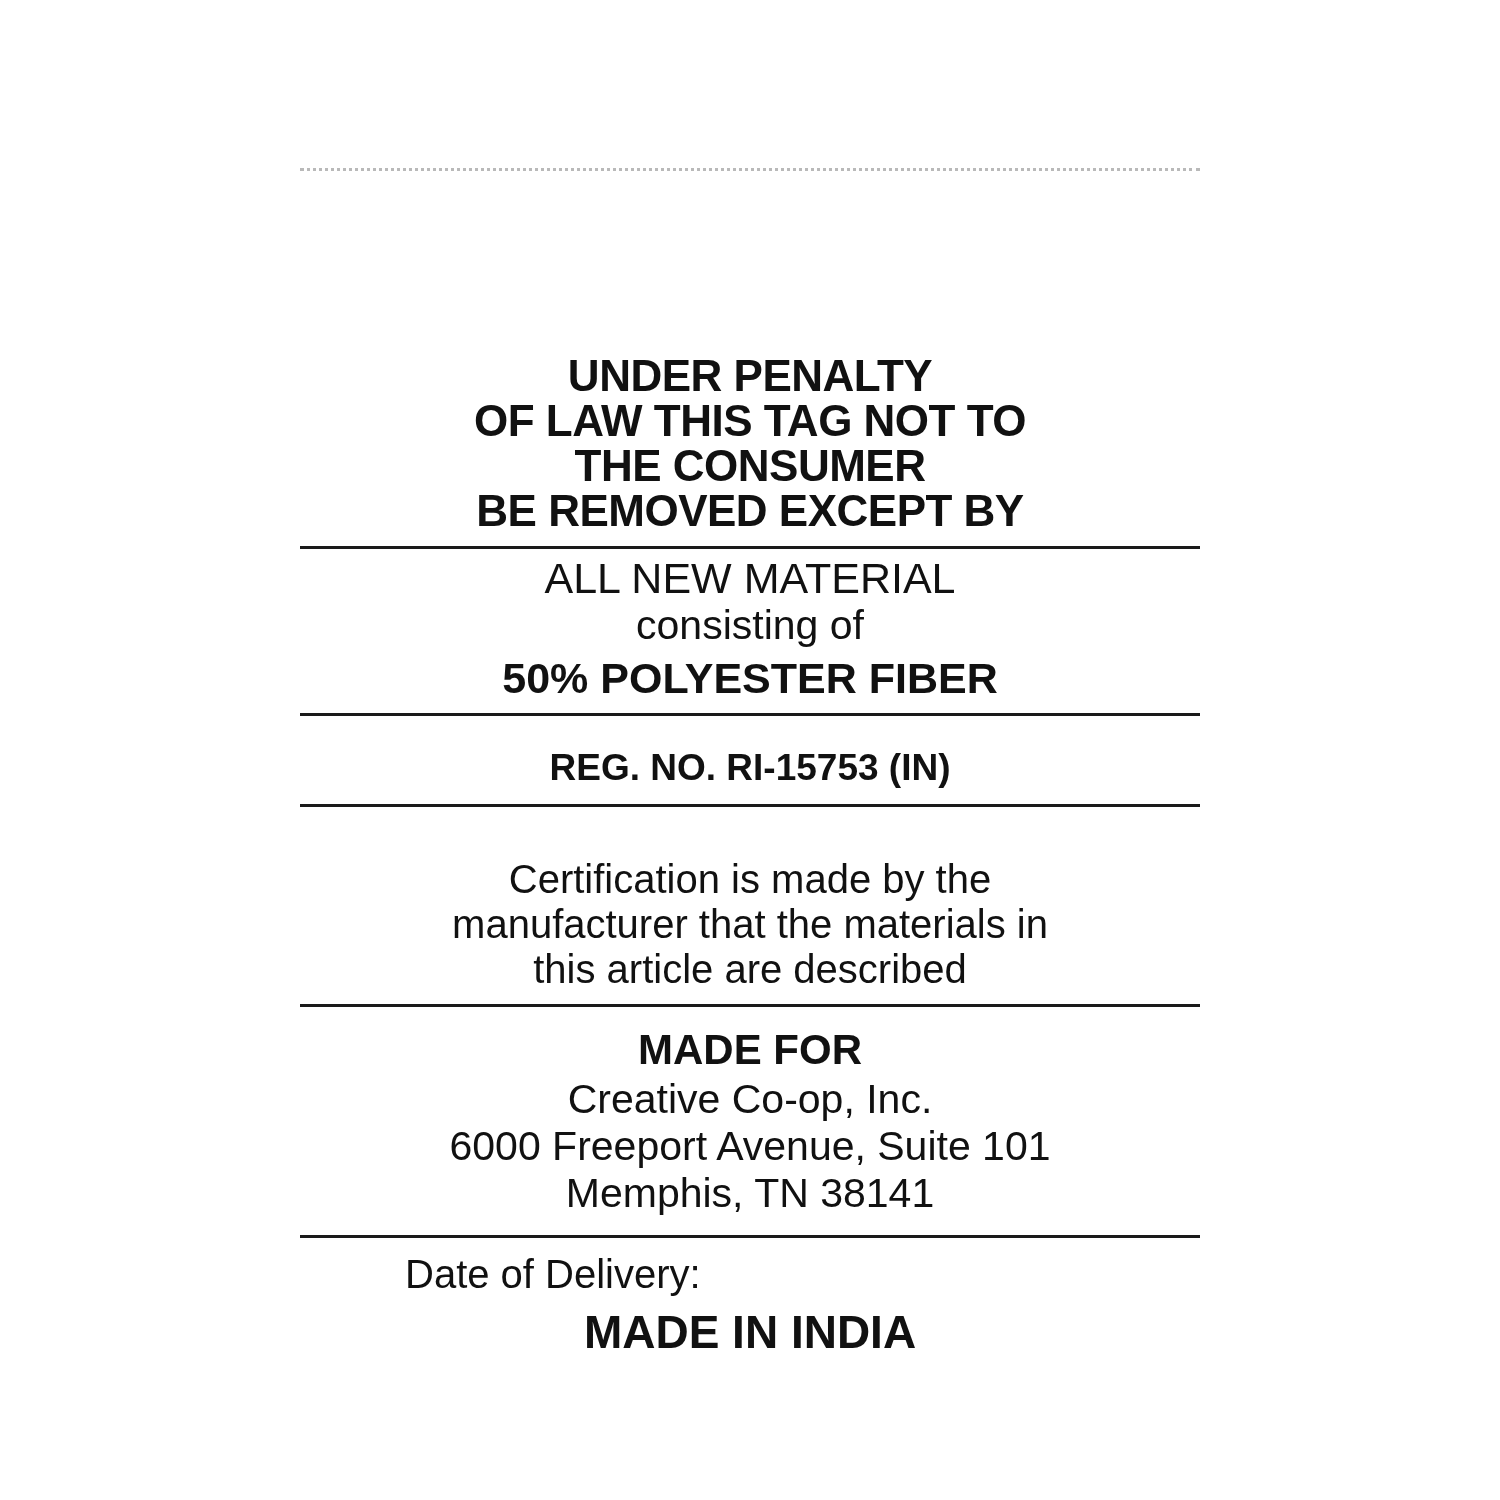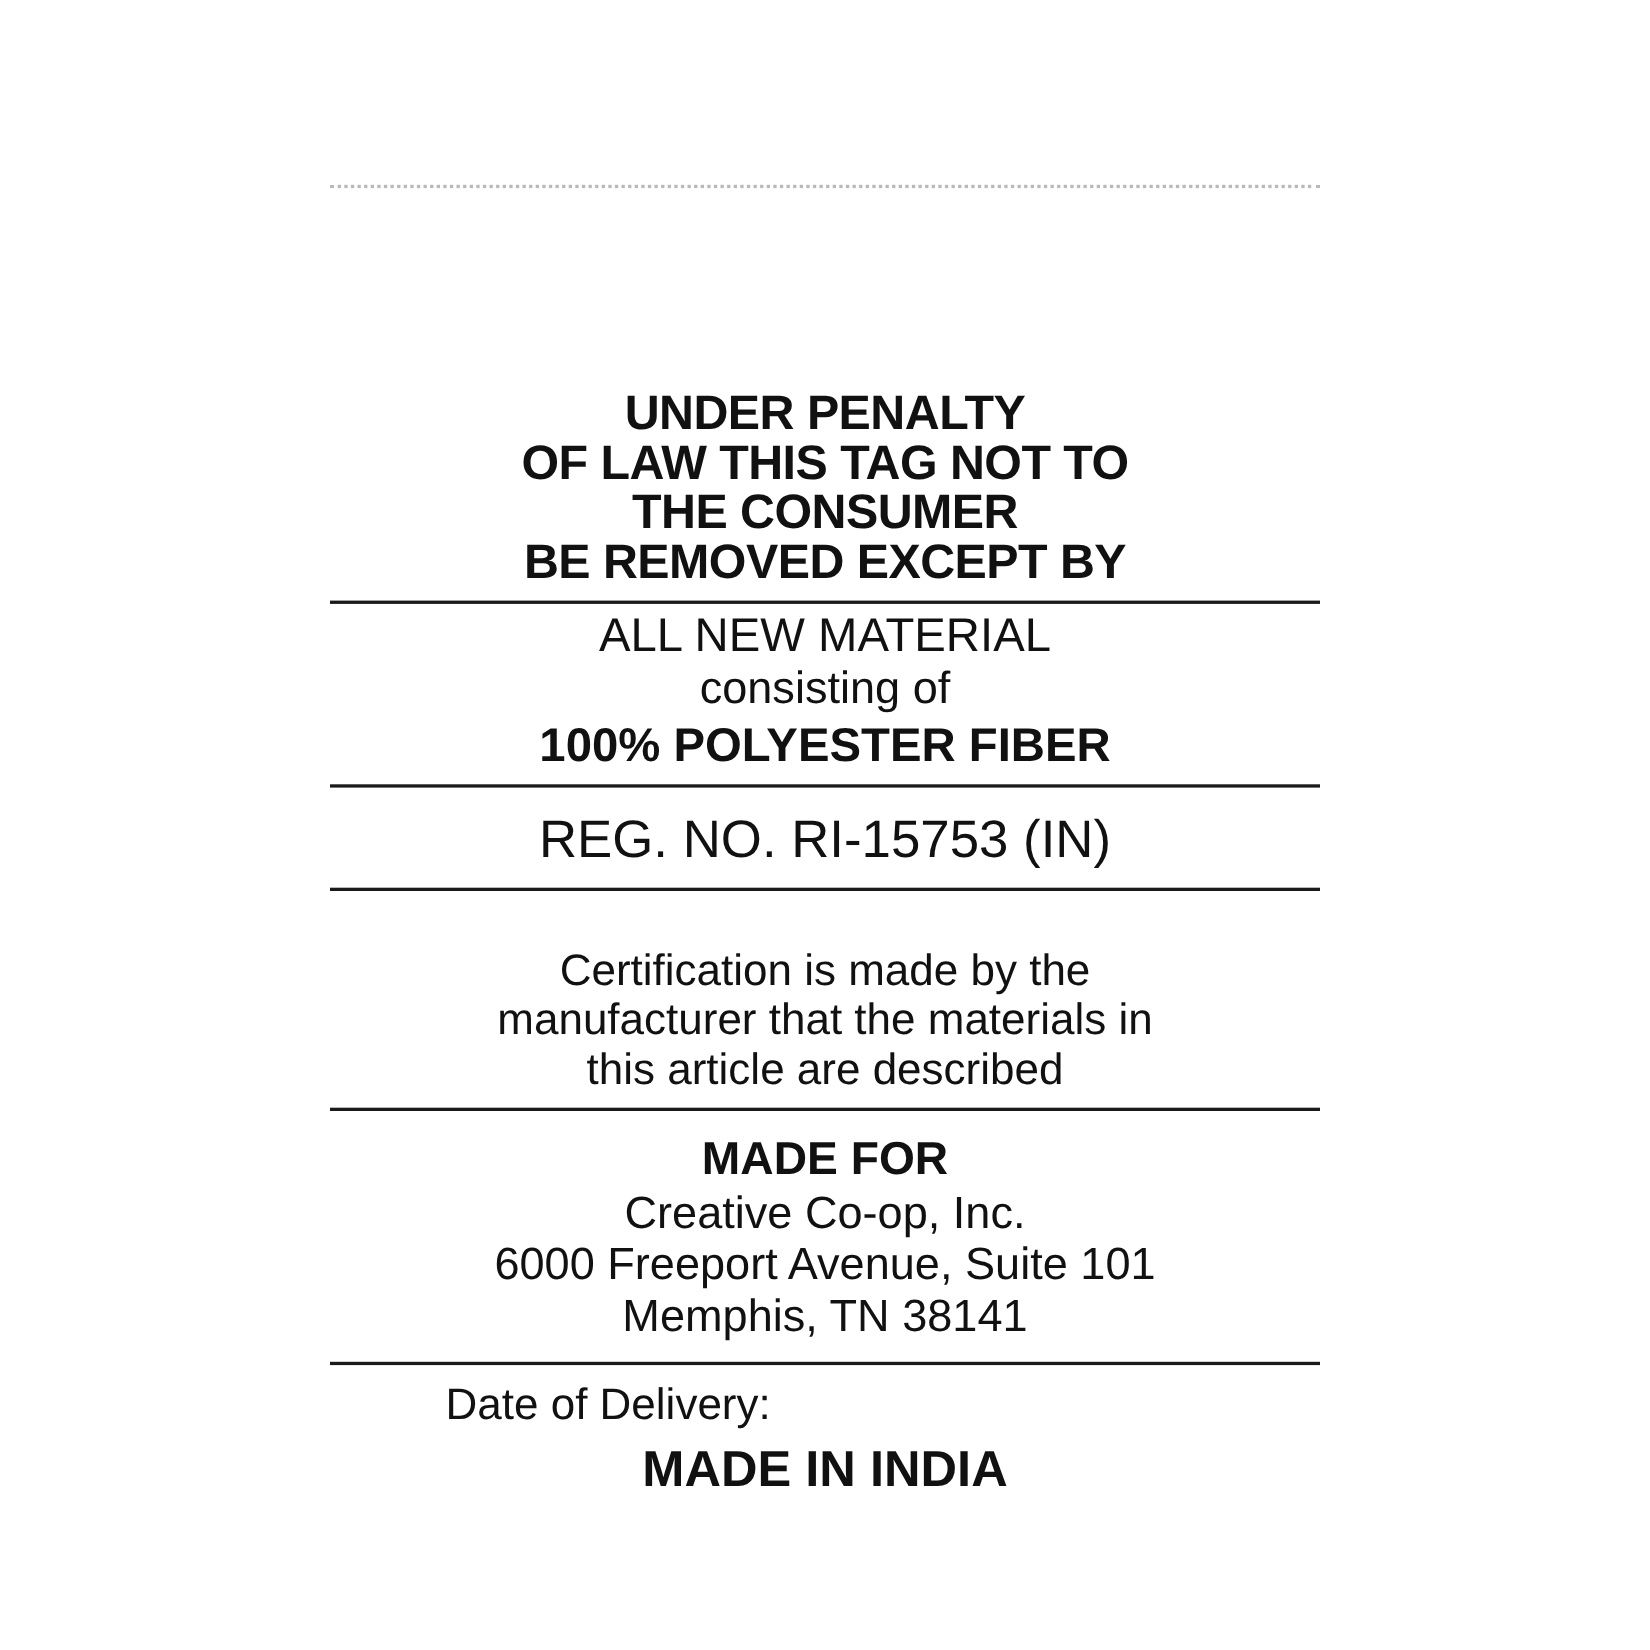--- a/index.html
+++ b/index.html
@@ -61,24 +61,24 @@
   }
 
   .fiber {
     font-weight: bold;
     font-size: 43px;
     line-height: 1.2;
     padding-top: 4px;
   }
 
   .reg {
-    font-weight: normal;
-    font-size: 48px;
+    font-weight: bold;
+    font-size: 37px;
     line-height: 1.3;
-    padding: 17px 0 12px 0;
+    padding: 28px 0 12px 0;
   }
 
   .certification {
     font-size: 40px;
     line-height: 1.13;
     font-weight: normal;
     padding: 14px 0 12px 0;
     margin-top: 36px;
   }
 
@@ -128,21 +128,21 @@
     <div>OF LAW THIS TAG NOT TO</div>
     <div>THE CONSUMER</div>
     <div>BE REMOVED EXCEPT BY</div>
   </div>
 
   <div class="rule"></div>
 
   <div class="block">
     <div class="headline-bold">ALL NEW MATERIAL</div>
     <div class="consisting">consisting of</div>
-    <div class="fiber">100% POLYESTER FIBER</div>
+    <div class="fiber">50% POLYESTER FIBER</div>
   </div>
 
   <div class="rule"></div>
 
   <div class="block reg">REG. NO.  RI-15753 (IN)</div>
 
   <div class="rule"></div>
 
   <div class="block certification">
     <div>Certification is made by the</div>

